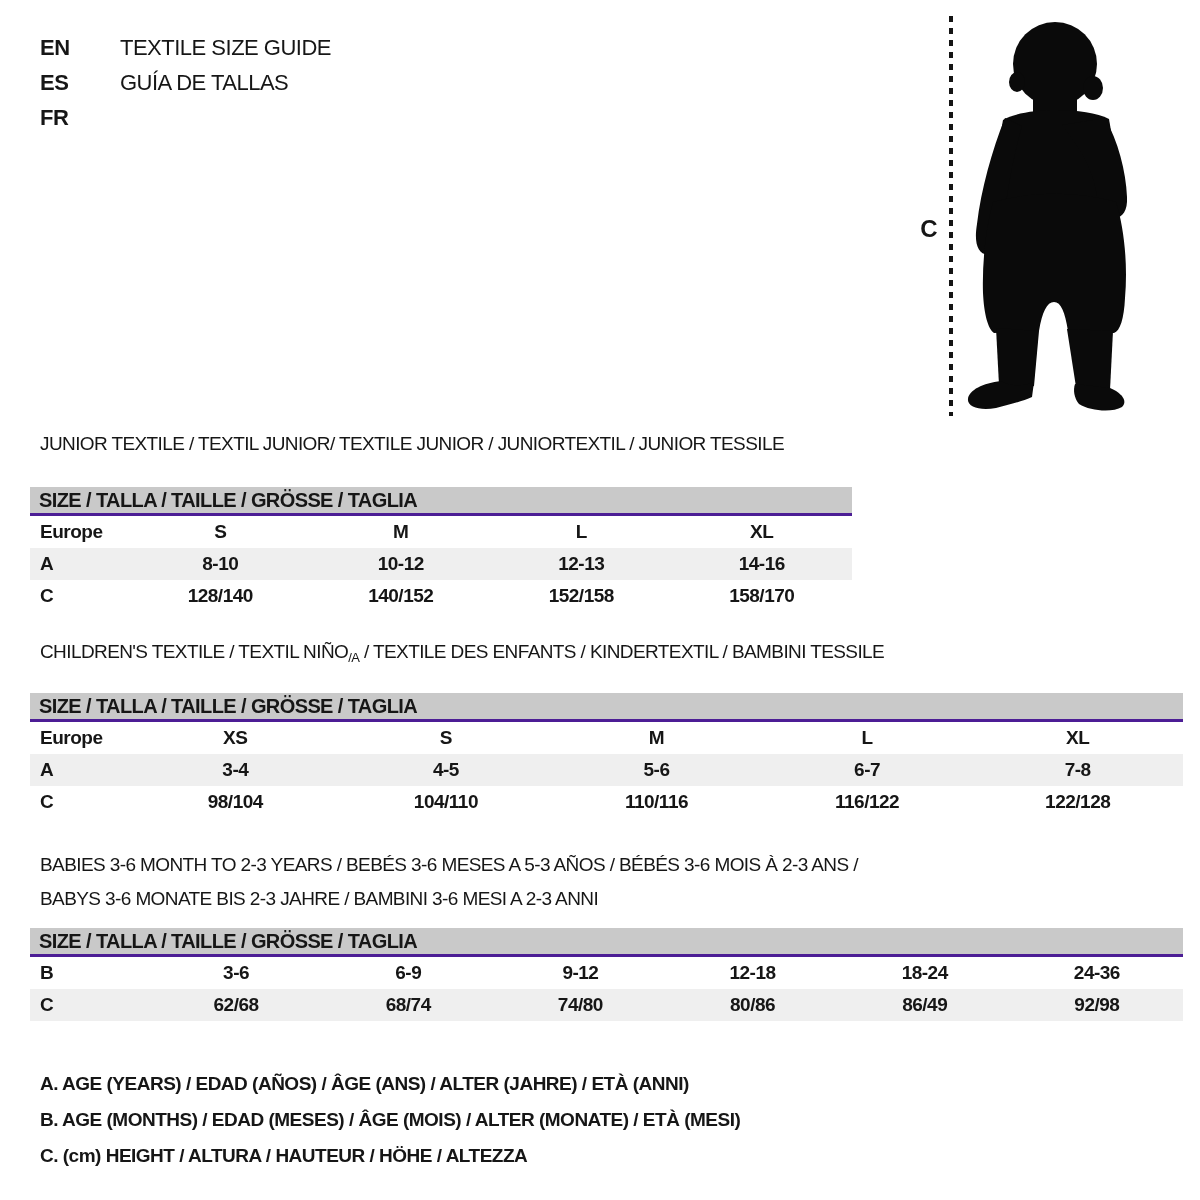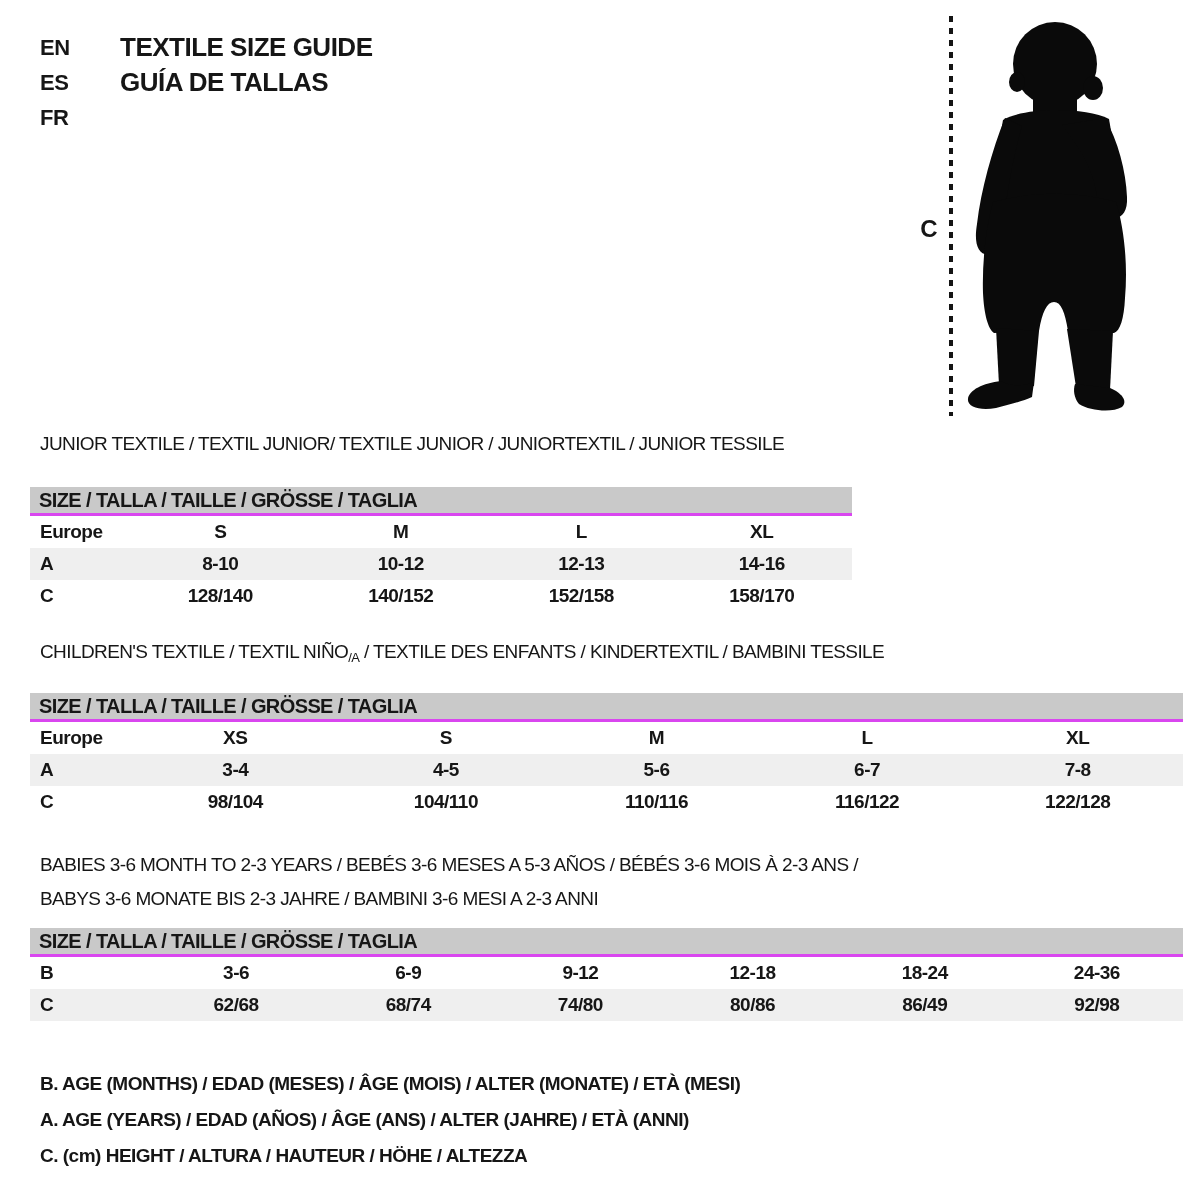--- a/index.html
+++ b/index.html
@@ -4,21 +4,21 @@
 <style>
   * { margin:0; padding:0; box-sizing:border-box; }
   html,body { width:1200px; height:1200px; background:#ffffff; overflow:hidden; }
   body { font-family:"Liberation Sans", sans-serif; color:#161616; position:relative; }
   #canvas { position:absolute; left:0; top:0; width:1200px; height:1200px; background:#ffffff; }
 
   
   .lang-block { position:absolute; left:40px; top:30px; }
   .lang-row { display:flex; height:35px; align-items:center; }
   .lang-code { width:80px; font-size:22px; font-weight:700; letter-spacing:-0.5px; }
-  .lang-title { font-size:26px; font-weight:700; letter-spacing:-0.5px; white-space:nowrap; }
+  .lang-title { font-size:22px; font-weight:400; letter-spacing:-0.5px; white-space:nowrap; }
 
   
   .figure-svg { position:absolute; left:963px; top:14px; }
   .measure-line { position:absolute; left:949px; top:16px; width:4px; height:400px;
     background-image:repeating-linear-gradient(to bottom,#141414 0 6px, transparent 6px 12px); }
   .measure-label { position:absolute; left:915px; top:215px; width:28px; text-align:center;
     font-size:24px; font-weight:700; }
 
   
   .section-title { position:absolute; left:40px; font-size:19px; font-weight:400;
@@ -26,21 +26,21 @@
   .title-junior { top:433px; }
   .title-children { top:641px; }
   .title-babies { top:848px; line-height:34px; }
   .sub-a { font-size:13px; position:relative; top:4px; }
 
   
   .table-block { position:absolute; left:30px; }
   .tb-junior { top:487px; width:822px; }
   .tb-children { top:693px; width:1153px; }
   .tb-babies { top:928px; width:1153px; }
-  .size-head { background:#c9c9c9; border-bottom:3px solid #d946ef; height:29px;
+  .size-head { background:#c9c9c9; border-bottom:3px solid #4c1d95; height:29px;
     line-height:26px; padding-left:9px; font-size:20px; font-weight:700; letter-spacing:-0.6px; }
   table { width:100%; border-collapse:collapse; table-layout:fixed; }
   td { height:32px; text-align:center; font-size:19px; font-weight:700;
     letter-spacing:-0.5px; vertical-align:middle; }
   td.lbl { text-align:left; padding-left:10px; width:100px; }
   .tb-babies td.lbl { width:120px; }
   tr.shade { background:#efefef; }
 
   
   .legend { position:absolute; left:40px; top:1066px; }
@@ -175,18 +175,18 @@
         <td>74/80</td>
         <td>80/86</td>
         <td>86/49</td>
         <td>92/98</td>
       </tr>
     </tbody>
       </table>
   </div>
 
   <div class="legend">
+    <div class="legend-line">A. AGE (YEARS) / EDAD (AÑOS) / ÂGE (ANS) / ALTER (JAHRE) / ETÀ (ANNI)</div>
     <div class="legend-line">B. AGE (MONTHS) / EDAD (MESES) / ÂGE (MOIS) / ALTER (MONATE) / ETÀ (MESI)</div>
-    <div class="legend-line">A. AGE (YEARS) / EDAD (AÑOS) / ÂGE (ANS) / ALTER (JAHRE) / ETÀ (ANNI)</div>
     <div class="legend-line">C. (cm) HEIGHT / ALTURA / HAUTEUR / HÖHE / ALTEZZA</div>
   </div>
 
 </div>
 
 </body></html>

